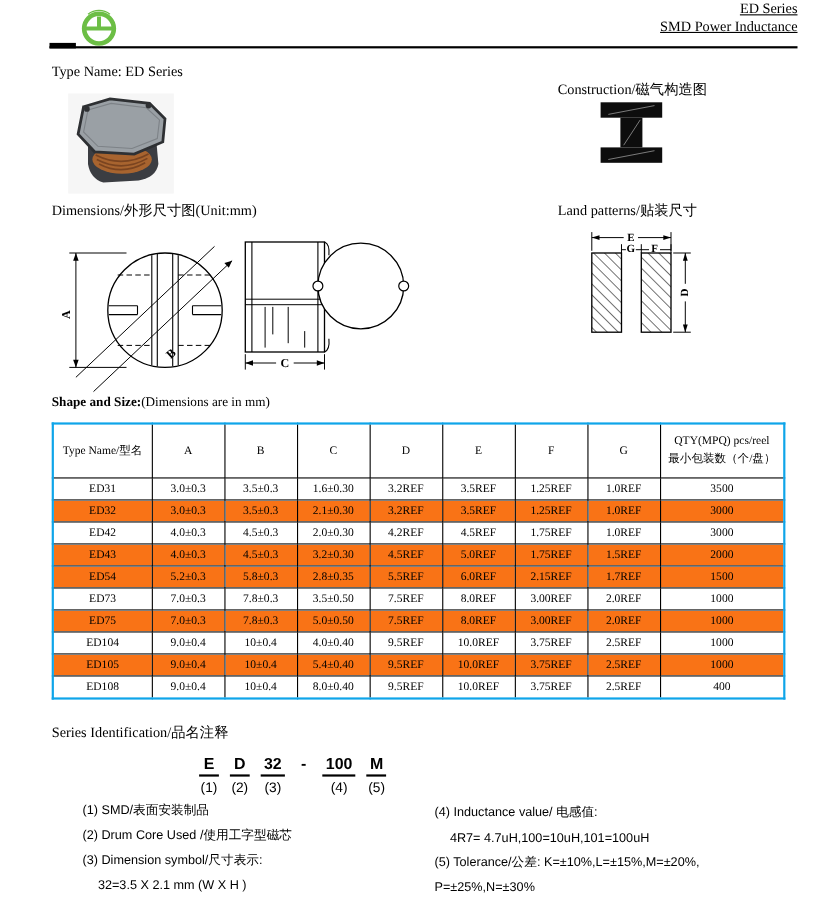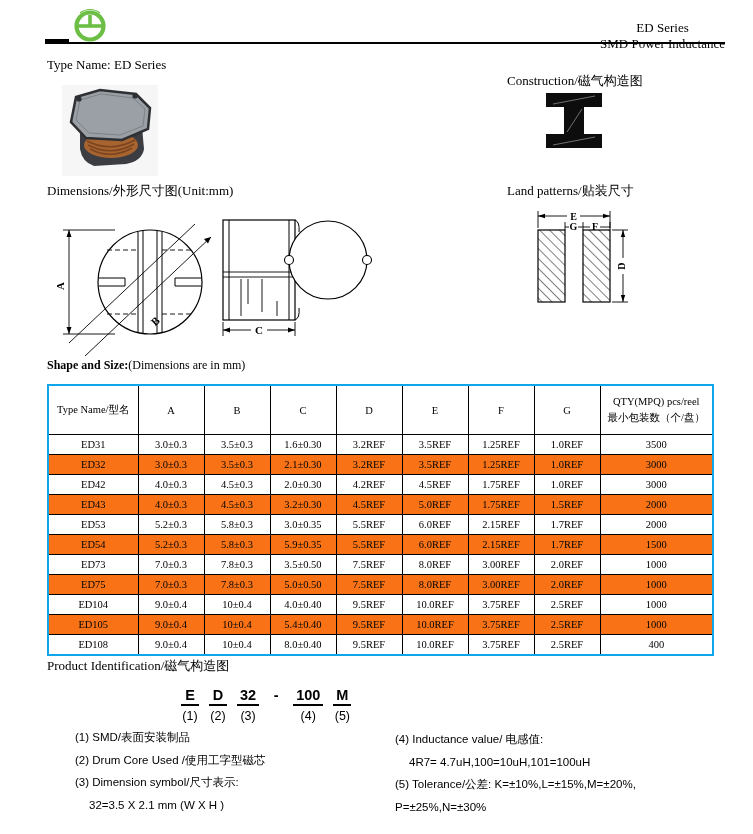--- a/index.html
+++ b/index.html
@@ -1,21 +1,21 @@
 <!DOCTYPE html>
 <html><head>
 <meta charset="utf-8">
 <style>
   html,body{margin:0;padding:0;background:#fff;}
   #page{position:relative;width:753px;height:834px;background:#fff;overflow:hidden;
         font-family:"Liberation Serif","DejaVu Serif",serif;color:#000;}
   .abs{position:absolute;}
   .heading{font-weight:normal;font-size:13px;white-space:nowrap;}
   
-  .hdr-right{right:28px;top:20px;text-align:center;font-size:13px;line-height:16px;}
+  .hdr-right{right:28px;top:0;text-align:right;font-size:13px;line-height:16px;text-decoration:underline;}
   .company{left:114px;top:24px;font-size:13px;}
   .rule-thin{left:45px;top:42px;width:680px;height:2px;background:#000;}
   .rule-thick{left:45px;top:39px;width:24px;height:5px;background:#000;}
   
   table.size{border-collapse:collapse;table-layout:fixed;width:667px;
              font-size:10.5px;text-align:center;}
   table.size th,table.size td{border:1px solid #000;padding:0;height:19px;
              overflow:hidden;white-space:nowrap;font-weight:normal;}
   table.size thead th{height:48px;}
   table.size{border:2px solid #0ea5e9;}
@@ -237,36 +237,25 @@
           <td>ED43</td>
           <td>4.0±0.3</td>
           <td>4.5±0.3</td>
           <td>3.2±0.30</td>
           <td>4.5REF</td>
           <td>5.0REF</td>
           <td>1.75REF</td>
           <td>1.5REF</td>
           <td>2000</td>
         </tr>
-        <tr>
-          <td>ED53</td>
-          <td>5.2±0.3</td>
-          <td>5.8±0.3</td>
-          <td>3.0±0.35</td>
-          <td>5.5REF</td>
-          <td>6.0REF</td>
-          <td>2.15REF</td>
-          <td>1.7REF</td>
-          <td>2000</td>
-        </tr>
         <tr class="alt">
           <td>ED54</td>
           <td>5.2±0.3</td>
           <td>5.8±0.3</td>
-          <td>5.9±0.35</td>
+          <td>2.8±0.35</td>
           <td>5.5REF</td>
           <td>6.0REF</td>
           <td>2.15REF</td>
           <td>1.7REF</td>
           <td>1500</td>
         </tr>
         <tr>
           <td>ED73</td>
           <td>7.0±0.3</td>
           <td>7.8±0.3</td>
@@ -317,21 +306,21 @@
           <td>8.0±0.40</td>
           <td>9.5REF</td>
           <td>10.0REF</td>
           <td>3.75REF</td>
           <td>2.5REF</td>
           <td>400</td>
         </tr>
       </tbody>
   </table>
 
-  <div class="abs heading" style="left:47px;top:657px">Product Identification/磁气构造图</div>
+  <div class="abs heading" style="left:47px;top:657px">Series Identification/品名注释</div>
 
   <div class="abs pn-row" style="left:176px;top:687px">
       <div class="pn-col">
         <span class="pn-seg">E</span>
         <span class="pn-idx">(1)</span>
       </div>
       <div class="pn-col">
         <span class="pn-seg">D</span>
         <span class="pn-idx">(2)</span>
       </div>

